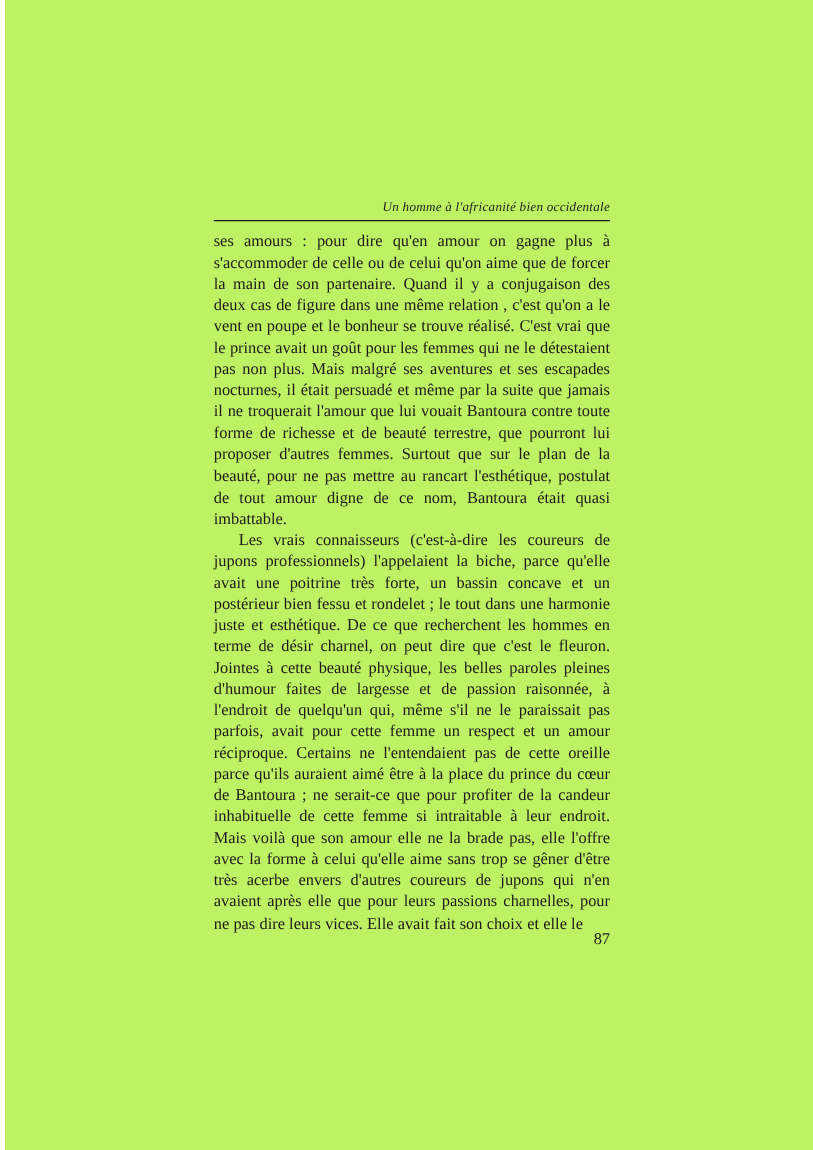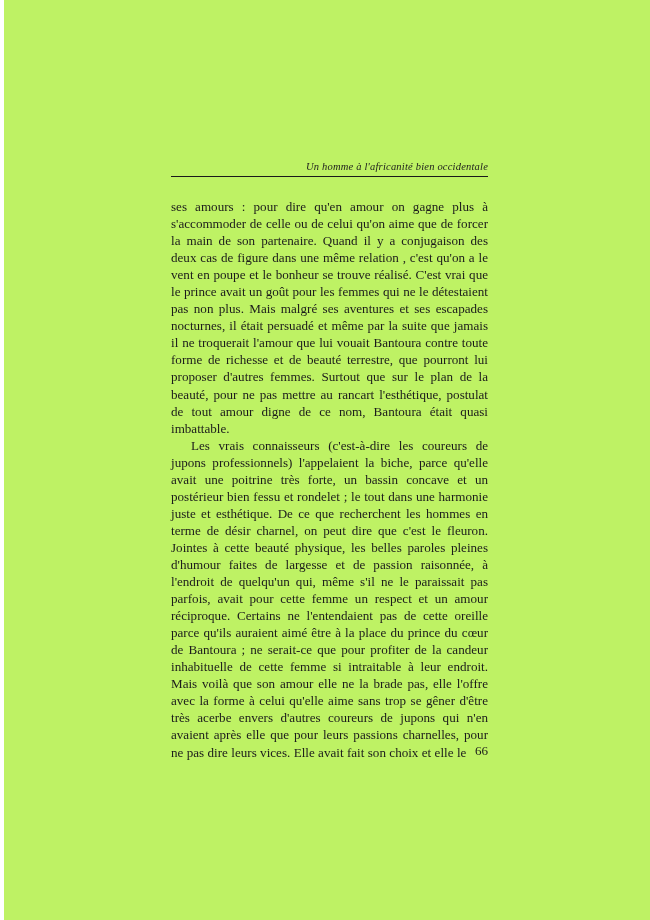--- a/index.html
+++ b/index.html
@@ -44,21 +44,21 @@
 
   .head-rule {
     border: 0;
     border-top: 1px solid #1a1a1a;
     margin: 0;
     width: 100%;
     height: 0;
   }
 
   .body-text {
-    margin-top: 21px;
+    margin-top: 7px;
     font-size: 13.1px;
     line-height: 17.05px;
     color: #1b1b1b;
     text-align: justify;
     text-justify: inter-word;
     -webkit-hyphens: none;
     hyphens: none;
     word-spacing: 0.1px;
   }
 
@@ -94,15 +94,15 @@
 
     <hr class="head-rule">
 
     <div class="body-text">
         <p class="">ses amours : pour dire qu'en amour on gagne plus à s'accommoder de celle ou de celui qu'on aime que de forcer la main de son partenaire. Quand il y a conjugaison des deux cas de figure dans une même relation , c'est qu'on a le vent en poupe et le bonheur se trouve réalisé. C'est vrai que le prince avait un goût pour les femmes qui ne le détestaient pas non plus. Mais malgré ses aventures et ses escapades nocturnes, il était persuadé et même par la suite que jamais il ne troquerait l'amour que lui vouait Bantoura contre toute forme de richesse et de beauté terrestre, que pourront lui proposer d'autres femmes. Surtout que sur le plan de la beauté, pour ne pas mettre au rancart l'esthétique, postulat de tout amour digne de ce nom, Bantoura était quasi imbattable.</p>
         <p class="indent">Les vrais connaisseurs (c'est-à-dire les coureurs de jupons professionnels) l'appelaient la biche, parce qu'elle avait une poitrine très forte, un bassin concave et un postérieur bien fessu et rondelet ; le tout dans une harmonie juste et esthétique. De ce que recherchent les hommes en terme de désir charnel, on peut dire que c'est le fleuron. Jointes à cette beauté physique, les belles paroles pleines d'humour faites de largesse et de passion raisonnée, à l'endroit de quelqu'un qui, même s'il ne le paraissait pas parfois, avait pour cette femme un respect et un amour réciproque. Certains ne l'entendaient pas de cette oreille parce qu'ils auraient aimé être à la place du prince du cœur de Bantoura ; ne serait-ce que pour profiter de la candeur inhabituelle de cette femme si intraitable à leur endroit. Mais voilà que son amour elle ne la brade pas, elle l'offre avec la forme à celui qu'elle aime sans trop se gêner d'être très acerbe envers d'autres coureurs de jupons qui n'en avaient après elle que pour leurs passions charnelles, pour ne pas dire leurs vices. Elle avait fait son choix et elle le</p>
       </div>
 
   </div>
 
-  <div class="folio">66</div>
+  <div class="folio">87</div>
 
 </div>
 
 </body></html>

